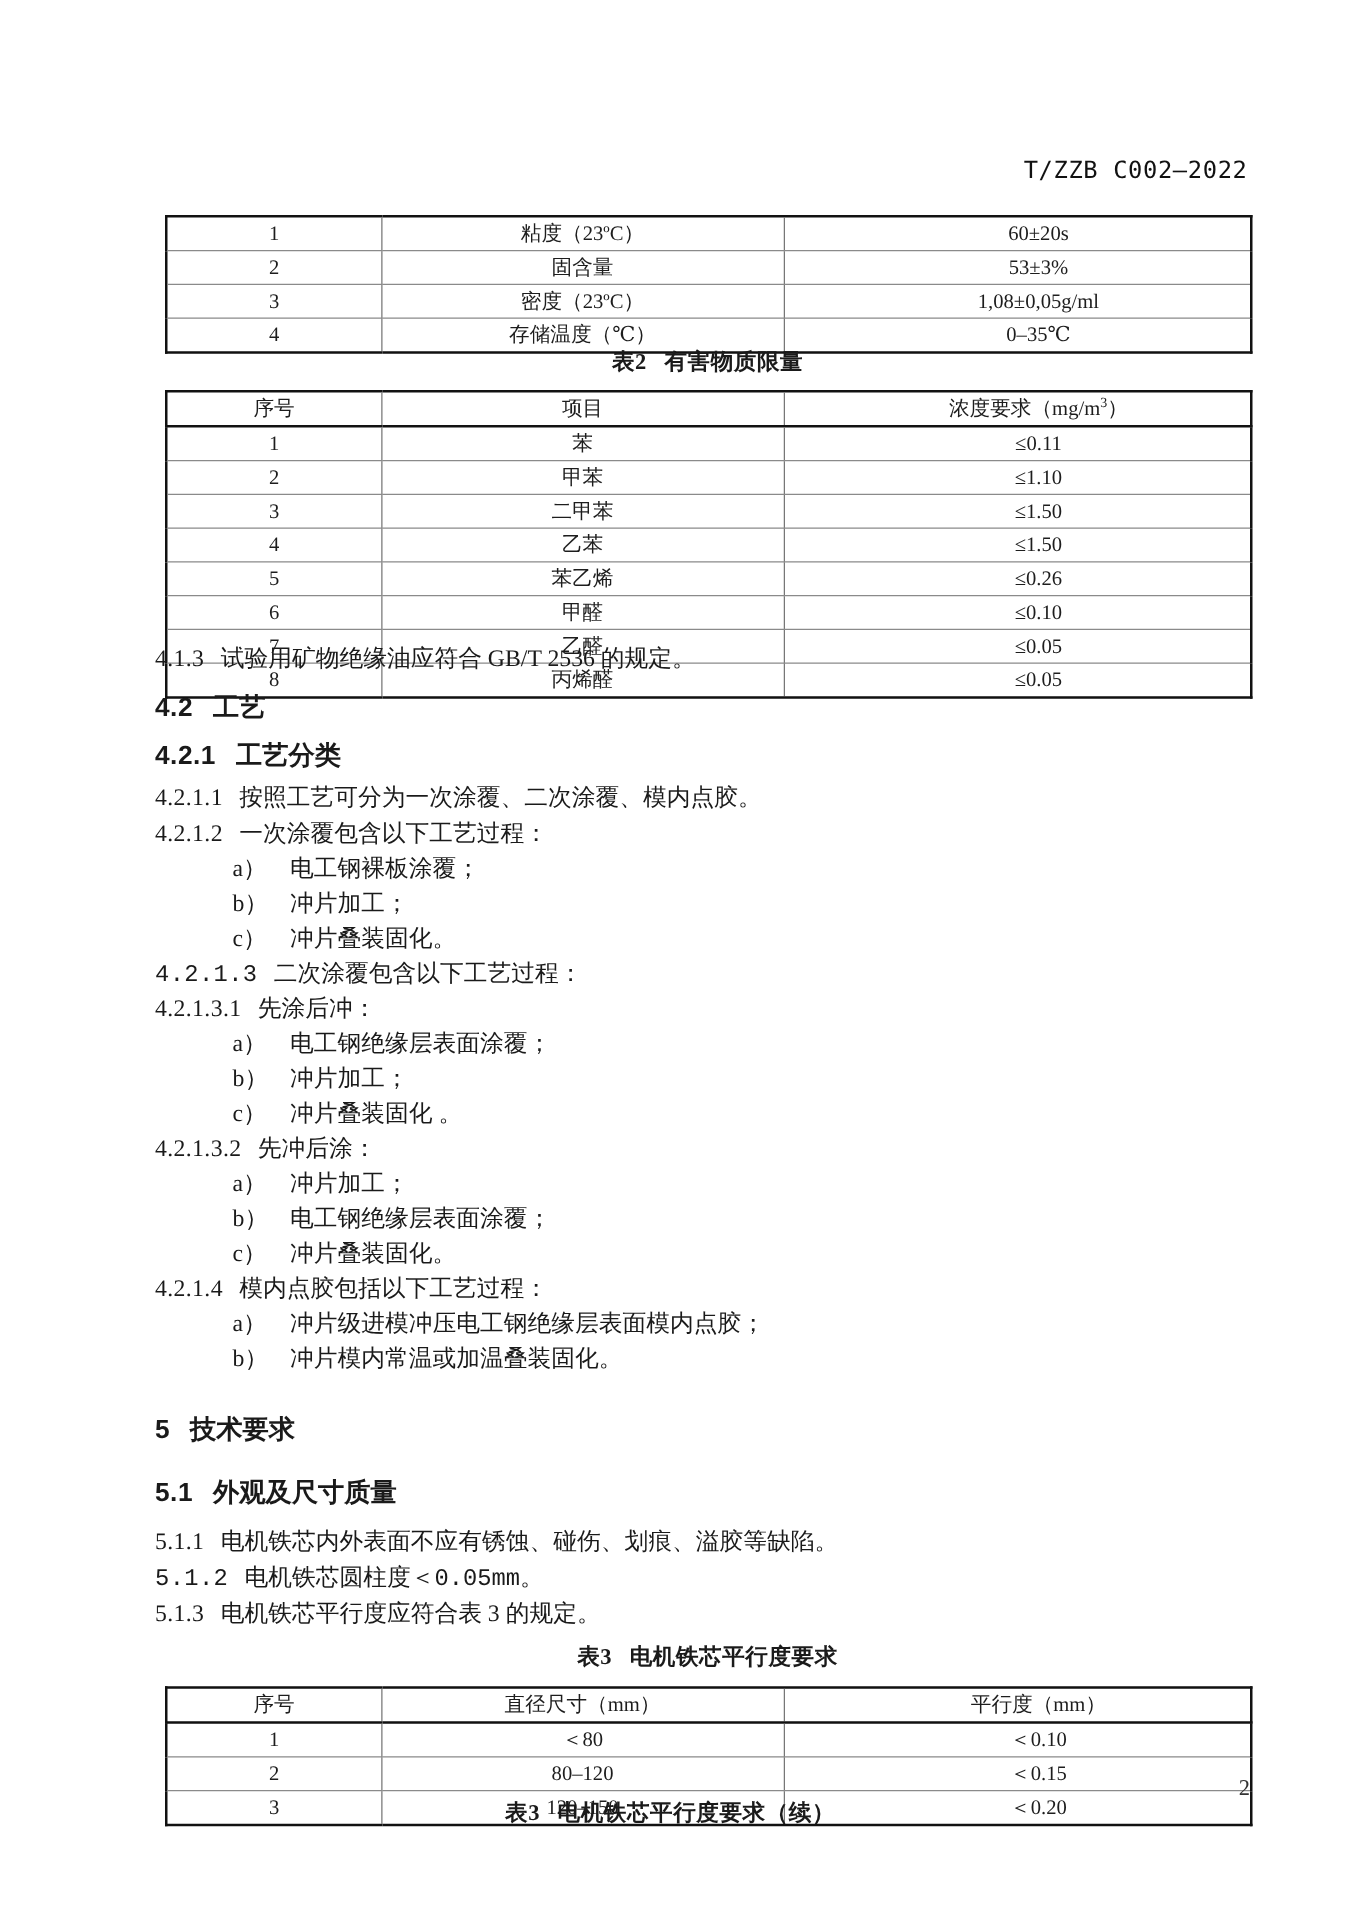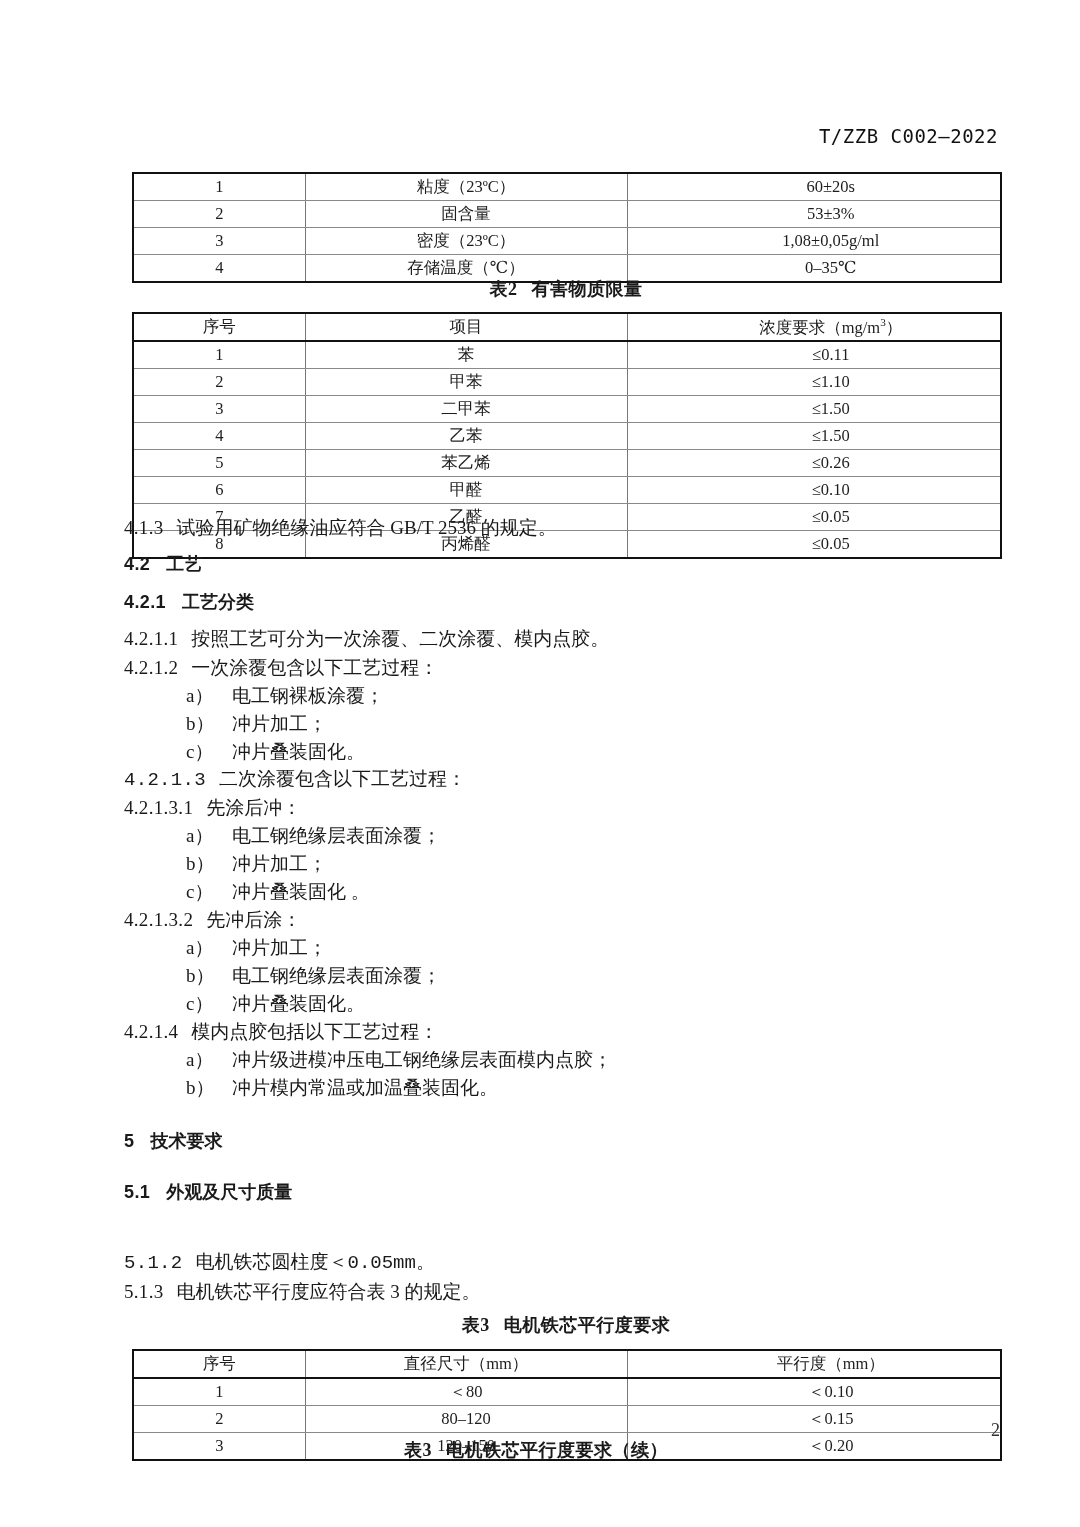--- a/index.html
+++ b/index.html
@@ -85,21 +85,21 @@
   }
   .para .no {
     display: inline-block;
     letter-spacing: 0.3px;
   }
   .para .txt { margin-left: 13px; }
 
   .h-sec {
     font-family: "Liberation Sans", "DejaVu Sans", sans-serif;
     font-weight: bold;
-    font-size: 18px;
+    font-size: 21px;
     margin: 0;
     white-space: nowrap;
   }
   .h-sec .no { font-weight: bold; letter-spacing: 0.4px; }
   .h-sec .txt { margin-left: 16px; }
 
   .item {
     font-size: 19px;
     line-height: 1.48;
     margin: 0;
@@ -296,20 +296,23 @@
   </div>
 
   <div class="abs h-sec" style="left:124px; top:1129px;">
     <span class="no">5</span><span class="txt">技术要求</span>
   </div>
 
   <div class="abs h-sec" style="left:124px; top:1180px;">
     <span class="no">5.1</span><span class="txt">外观及尺寸质量</span>
   </div>
 
+  <div class="abs para" style="left:124px; top:1220px;">
+    <span class="no">5.1.1</span><span class="txt">电机铁芯内外表面不应有锈蚀、碰伤、划痕、溢胶等缺陷。</span>
+  </div>
   <div class="abs para" style="left:124px; top:1249px;font-family:Liberation Mono, monospace;">
     <span class="no">5.1.2</span><span class="txt">电机铁芯圆柱度＜0.05mm。</span>
   </div>
   <div class="abs para" style="left:124px; top:1278px;">
     <span class="no">5.1.3</span><span class="txt">电机铁芯平行度应符合表 3 的规定。</span>
   </div>
 
   <div class="abs tbl-caption" style="left:132px; top:1313px; width:868px;">
     <span class="num">表3</span><span>电机铁芯平行度要求</span>
   </div>

